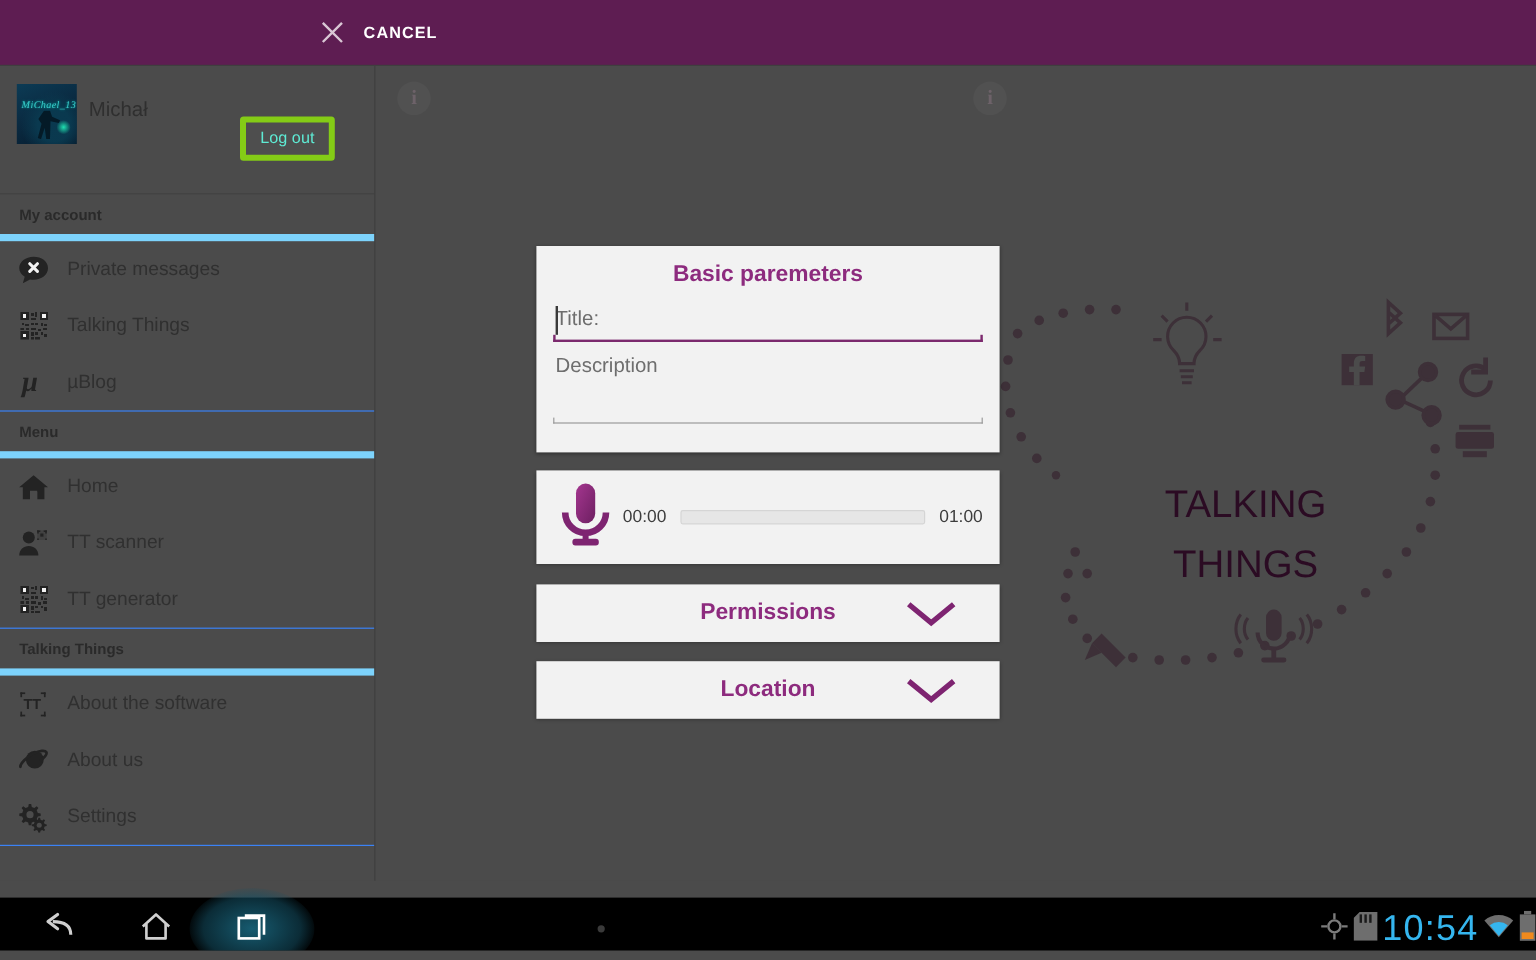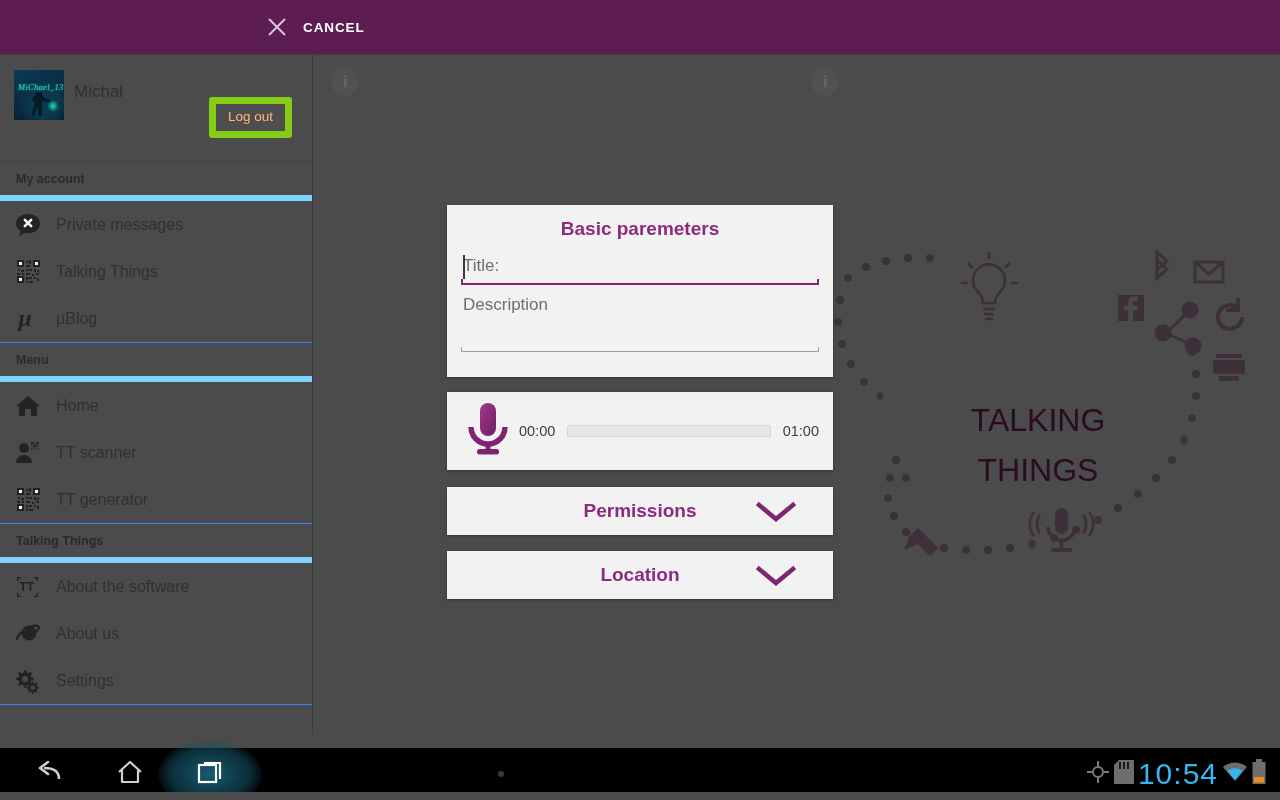--- a/index.html
+++ b/index.html
@@ -61,24 +61,24 @@
   }
   .avatar .av-glow {
     position:absolute; left:33px; top:30px; width:12px; height:12px; border-radius:50%;
     background:radial-gradient(circle,#1fe0b0 0%, rgba(31,224,176,0) 70%);
   }
   .profile-name {
     position:absolute; left:74px; top:27px;
     color:#2f2f2f; font-size:17px;
   }
   .logout-btn {
-    position:absolute; right:20px; top:42px;
+    position:absolute; right:33px; top:42px;
     padding:6px 12px 7px 12px;
-    border:7px solid #84cc16; border-radius:3px;
-    color:#fdba74; font-size:13.5px; line-height:1;
+    border:5px solid #84cc16; border-radius:3px;
+    color:#5eead4; font-size:13.5px; line-height:1;
     background:rgba(255,255,255,.02);
     cursor:pointer;
   }
 
   .sb-section-head {
     padding:10px 0 9px 16px;
     color:#2a2a2a; font-size:12.5px; font-weight:bold;
     border-bottom:6px solid #7dd3fc;
   }
   .sb-group { border-bottom:1px solid #3b82f6; }
@@ -196,21 +196,21 @@
   }
   .nav-btn { width:80px; height:52px; display:flex; align-items:center; justify-content:center; cursor:pointer; position:relative; }
   #nav-back { margin-left:10px; }
   #nav-recents::before {
     content:""; position:absolute; left:-12px; right:-12px; top:-8px; bottom:-8px;
     background:radial-gradient(ellipse at center, rgba(24,96,118,.95) 0%, rgba(20,80,100,.55) 55%, rgba(0,0,0,0) 75%);
     border-radius:50%;
   }
   #nav-recents svg { position:relative; z-index:2; }
   .nav-dot { width:6px; height:6px; border-radius:50%; background:#3a3a3a; margin-left:248px; }
-  #statusicons { margin-left:auto; display:flex; align-items:center; gap:4px; padding-right:14px; }
+  #statusicons { margin-left:auto; display:flex; align-items:center; gap:4px; }
   .clock { color:#35b6ef; font-size:30px; font-weight:300; letter-spacing:1px; font-family:"Liberation Sans", sans-serif; }
 </style>
 </head>
 <body>
 
 <div id="screen">
 
   <div id="topbar">
     <div class="topbar-half">
       <div class="topbar-btn">

